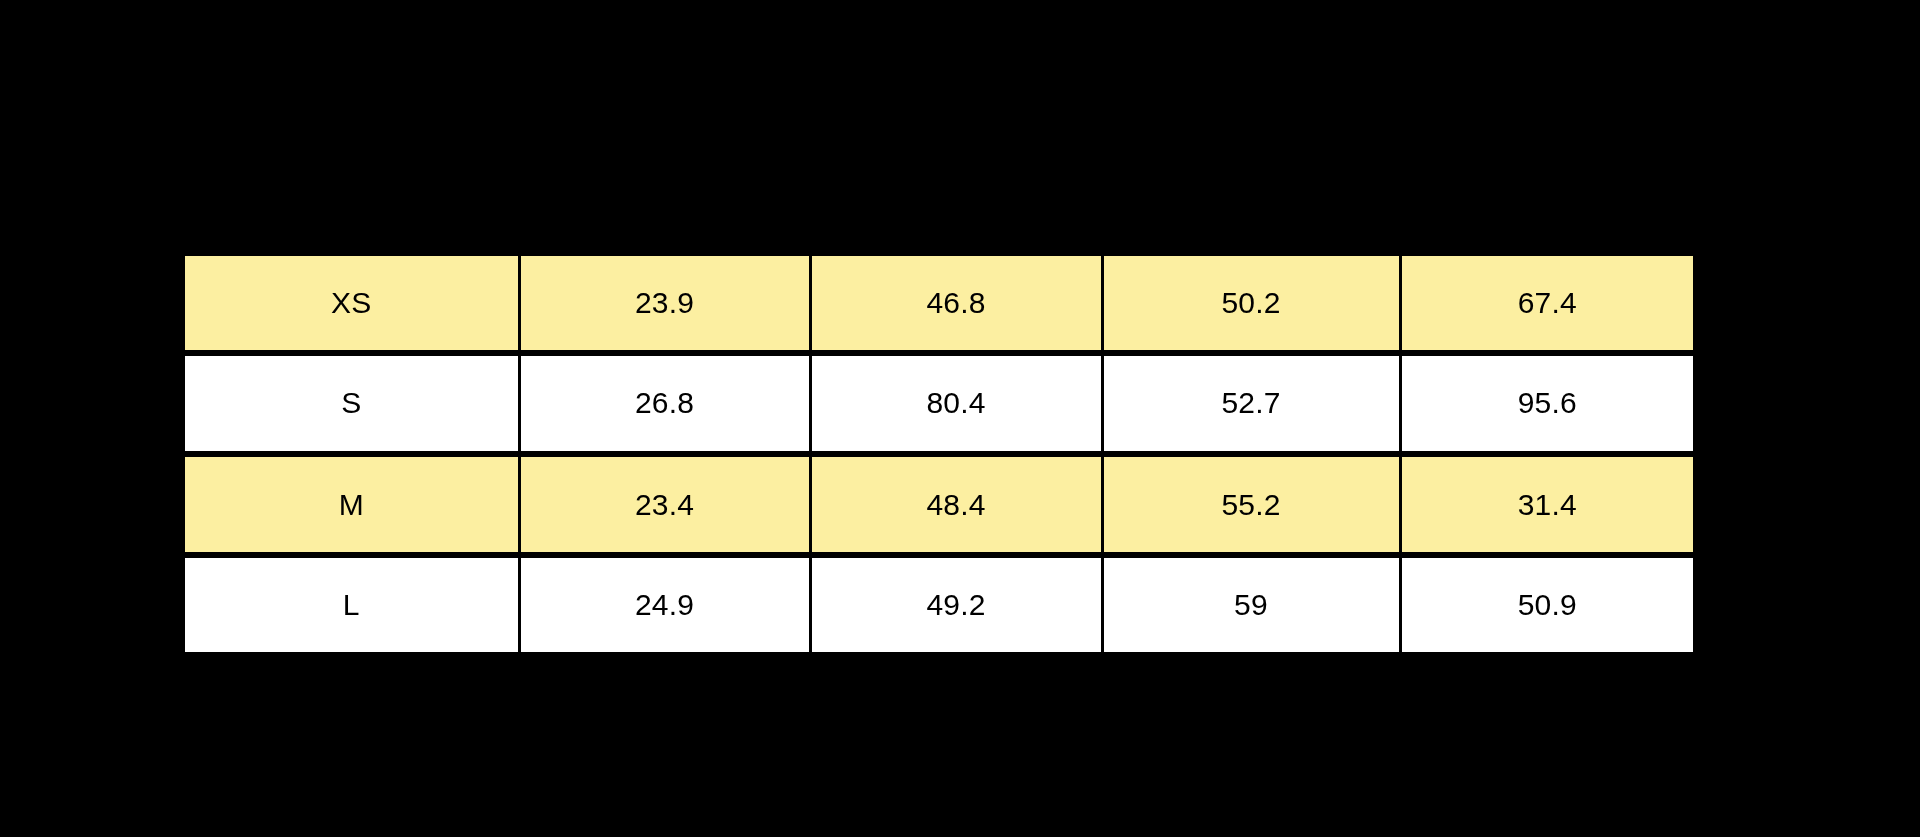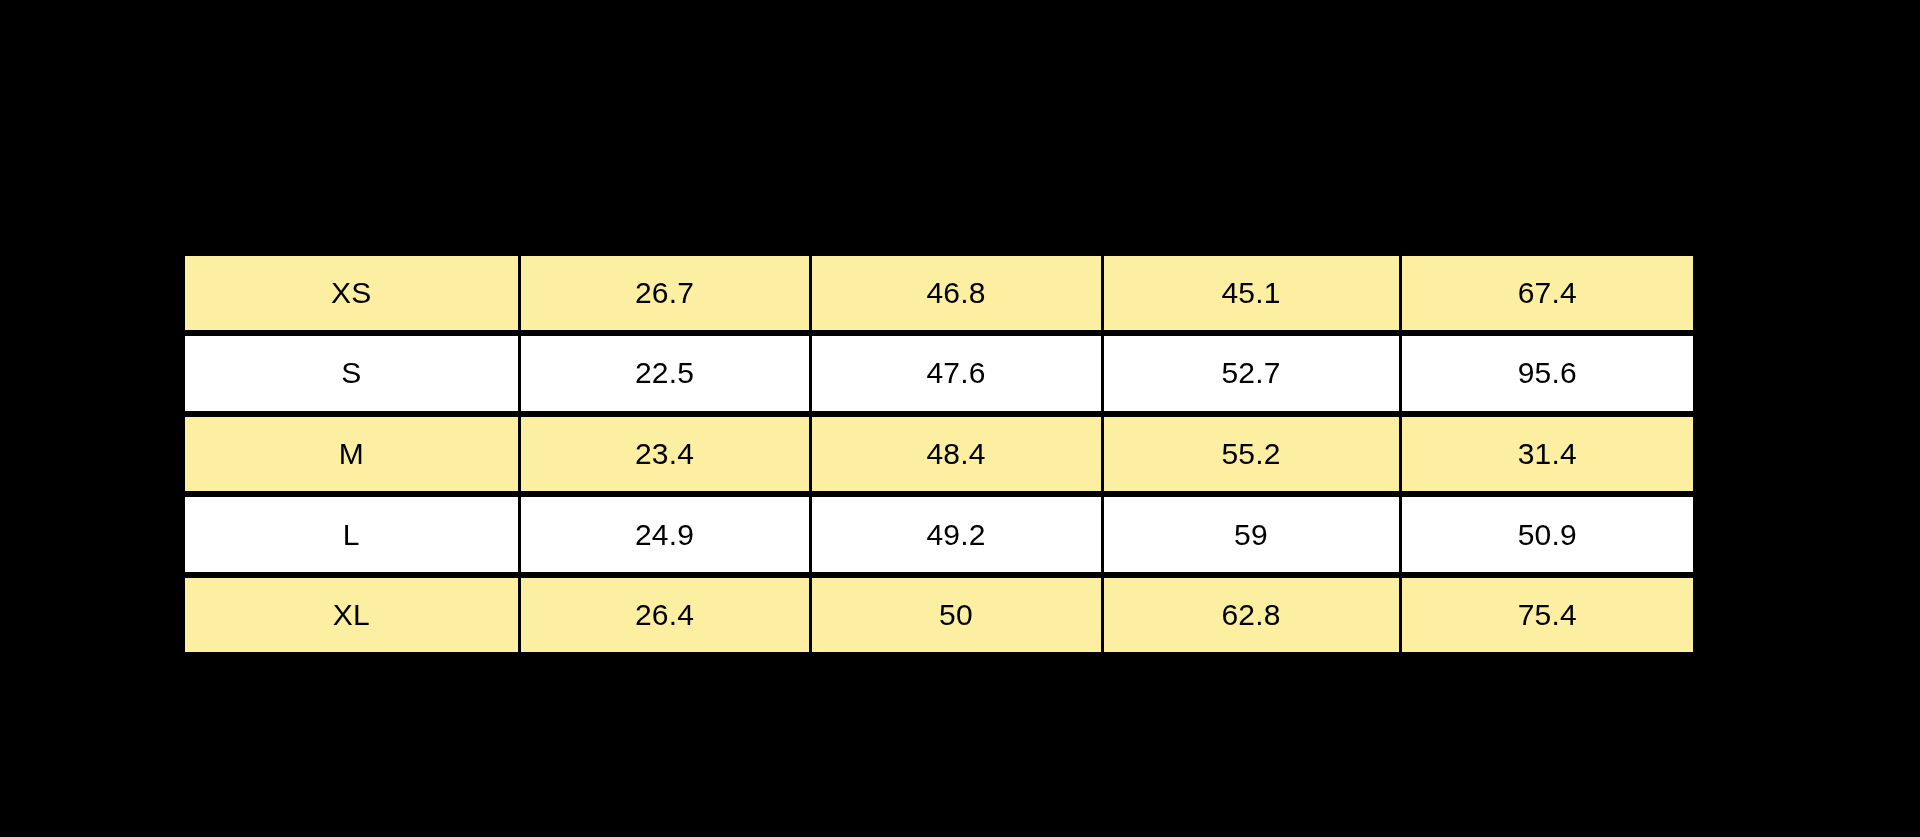--- a/index.html
+++ b/index.html
@@ -92,55 +92,48 @@
         <col class="c-size">
         <col class="c-m1">
         <col class="c-m2">
         <col class="c-m3">
         <col class="c-m4">
       </colgroup>
       <tbody>
 
         <tr class="row-alt">
           <td>XS</td>
-          <td>26.7</td>
+          <td>23.9</td>
           <td>46.8</td>
-          <td>45.1</td>
+          <td>50.2</td>
           <td>67.4</td>
         </tr>
 
         <tr class="row-plain">
           <td>S</td>
-          <td>22.5</td>
-          <td>47.6</td>
+          <td>26.8</td>
+          <td>80.4</td>
           <td>52.7</td>
           <td>95.6</td>
         </tr>
 
         <tr class="row-alt">
           <td>M</td>
           <td>23.4</td>
           <td>48.4</td>
           <td>55.2</td>
           <td>31.4</td>
         </tr>
 
         <tr class="row-plain">
           <td>L</td>
           <td>24.9</td>
           <td>49.2</td>
           <td>59</td>
           <td>50.9</td>
         </tr>
 
-        <tr class="row-alt">
-          <td>XL</td>
-          <td>26.4</td>
-          <td>50</td>
-          <td>62.8</td>
-          <td>75.4</td>
-        </tr>
 
       </tbody>
     </table>
   </div>
 
 </div>
 
 </body></html>

